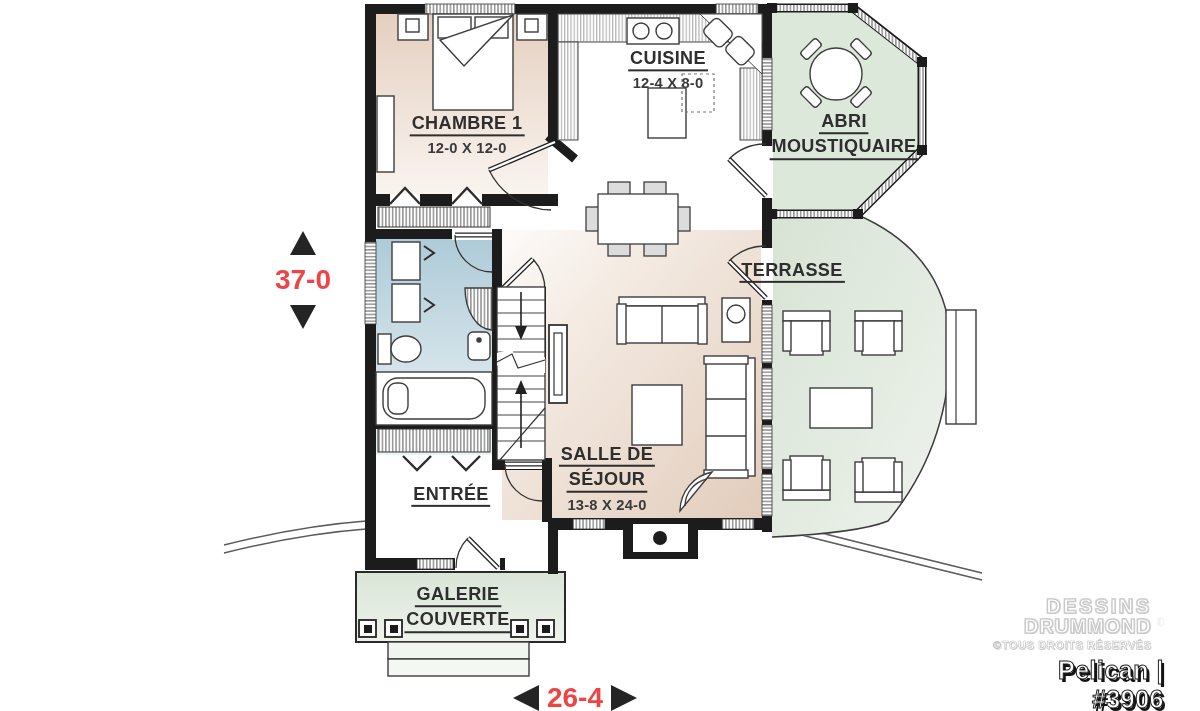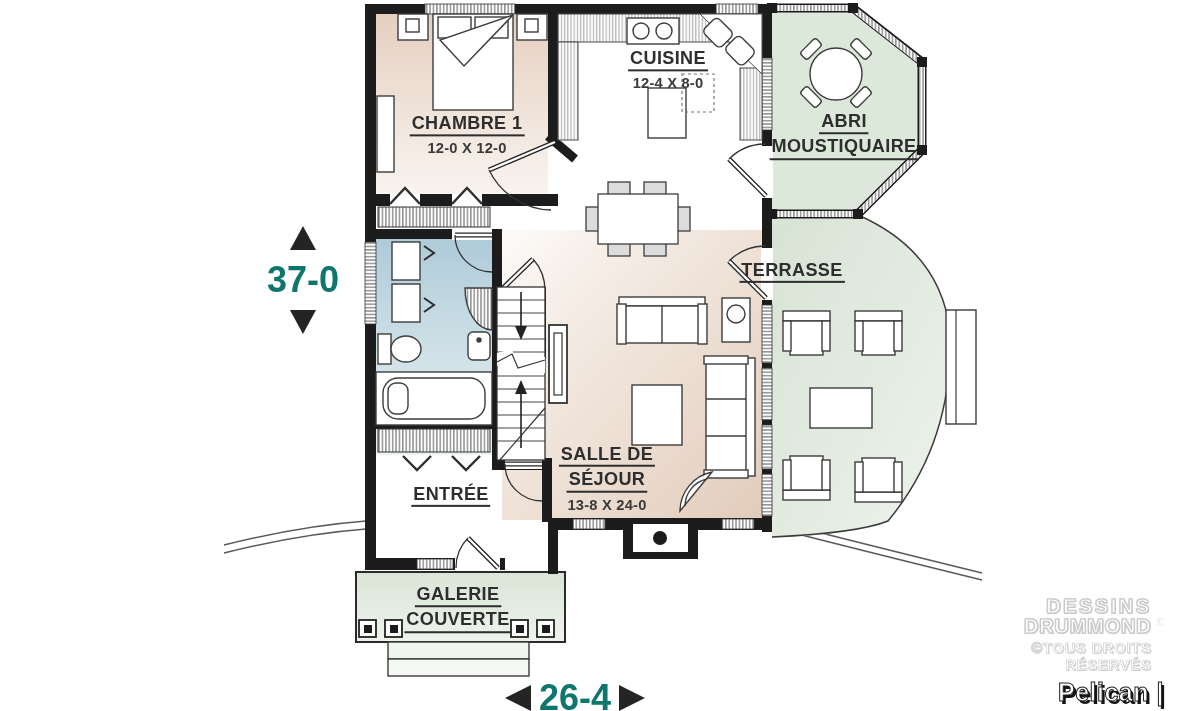--- a/index.html
+++ b/index.html
@@ -12,39 +12,39 @@
     display:flex;flex-direction:column;align-items:center;gap:1px;
     color:#2e2e2e;white-space:nowrap;z-index:5;}
   .rname{font-weight:bold;font-size:19px;letter-spacing:.4px;line-height:1.12;
     border-bottom:2.5px solid #2e2e2e;padding:0 2px 1px 2px;}
   .rdims{font-weight:bold;font-size:15.5px;letter-spacing:.2px;color:#3a3a3a;margin-top:2px;}
   
   .dim-v{position:absolute;left:303px;top:280px;transform:translate(-50%,-50%);
     display:flex;flex-direction:column;align-items:center;gap:9px;z-index:5;}
   .dim-h{position:absolute;left:575px;top:698px;transform:translate(-50%,-50%);
     display:flex;flex-direction:row;align-items:center;gap:8px;z-index:5;}
-  .dim-text{font-weight:bold;font-size:36px;color:#0f766e;letter-spacing:0;}
+  .dim-text{font-weight:bold;font-size:28px;color:#ef4444;letter-spacing:0;}
   .tri-up{width:0;height:0;border-left:13px solid transparent;border-right:13px solid transparent;
     border-bottom:24px solid #242424;}
   .tri-down{width:0;height:0;border-left:13px solid transparent;border-right:13px solid transparent;
     border-top:24px solid #242424;}
   .tri-left{width:0;height:0;border-top:13px solid transparent;border-bottom:13px solid transparent;
     border-right:26px solid #242424;}
   .tri-right{width:0;height:0;border-top:13px solid transparent;border-bottom:13px solid transparent;
     border-left:26px solid #242424;}
   
   .branding{position:absolute;left:988px;top:596px;width:176px;z-index:5;}
   .brand-row{display:flex;align-items:flex-start;justify-content:flex-end;gap:4px;}
   .brand-text{text-align:right;}
   .brand-l1,.brand-l2{font-weight:bold;color:#fff;line-height:1.0;
     -webkit-text-stroke:1px #c6c6c6;
     text-shadow:1px 1px 0 #cfcfcf,-1px 1px 0 #dedede,1px -1px 0 #dedede,-1px -1px 0 #e6e6e6;}
   .brand-l1{font-size:20px;letter-spacing:2.5px;}
   .brand-l2{font-size:20px;letter-spacing:.8px;margin-left:36px;}
-  .brand-copy{font-size:15px;font-weight:bold;letter-spacing:.6px;color:#fff;margin-top:3px;
+  .brand-copy{font-size:11px;font-weight:bold;letter-spacing:.6px;color:#fff;margin-top:3px;
     -webkit-text-stroke:.5px #bfbfbf;text-shadow:1px 1px 0 #d5d5d5;}
   .brand-plan{font-size:25px;font-weight:bold;color:#fff;text-align:right;margin-top:5px;
     letter-spacing:.5px;-webkit-text-stroke:1px #1a1a1a;text-shadow:2.5px 2.5px 0 #141414;}
 </style>
 </head>
 <body>
 
 <div id="plan">
 <svg viewBox="0 0 1200 711" width="1200" height="711">
   <defs>

